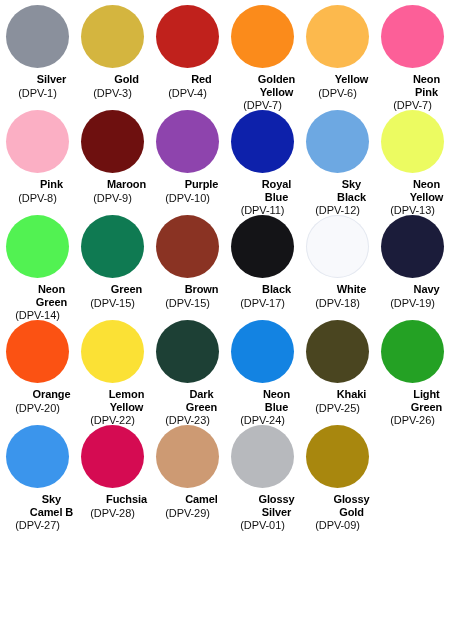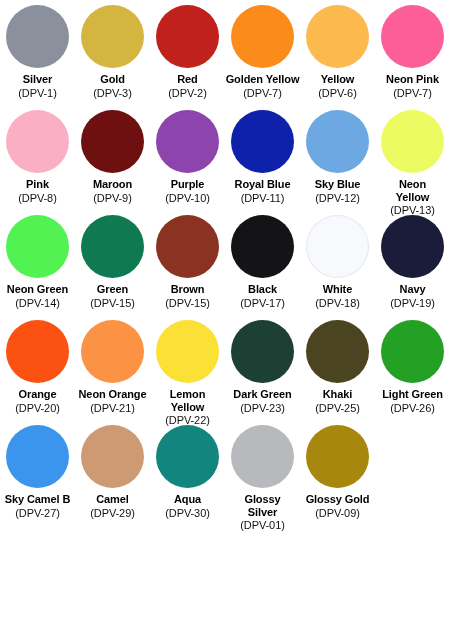--- a/index.html
+++ b/index.html
@@ -45,20 +45,21 @@
 
   .swatch-name {
     margin-top: 5px;
     font-size: 11px;
     font-weight: bold;
     color: #000000;
     text-align: center;
     line-height: 12.5px;
     letter-spacing: -0.1px;
     white-space: pre-line;
+    margin-left: 28px;
   }
 
   .swatch-code {
     margin-top: 1px;
     font-size: 11px;
     font-weight: normal;
     color: #111111;
     text-align: center;
     line-height: 12.5px;
     letter-spacing: -0.1px;
@@ -74,21 +75,21 @@
       <div class="swatch-code">(DPV-1)</div>
     </div>
     <div class="swatch-cell">
       <div class="swatch-disc" style="background: rgb(212, 181, 63);"></div>
       <div class="swatch-name">Gold</div>
       <div class="swatch-code">(DPV-3)</div>
     </div>
     <div class="swatch-cell">
       <div class="swatch-disc" style="background: rgb(192, 33, 28);"></div>
       <div class="swatch-name">Red</div>
-      <div class="swatch-code">(DPV-2)</div>
+      <div class="swatch-code">(DPV-4)</div>
     </div>
     <div class="swatch-cell">
       <div class="swatch-disc" style="background: rgb(251, 139, 27);"></div>
       <div class="swatch-name">Golden Yellow</div>
       <div class="swatch-code">(DPV-7)</div>
     </div>
     <div class="swatch-cell">
       <div class="swatch-disc" style="background: rgb(252, 185, 77);"></div>
       <div class="swatch-name">Yellow</div>
       <div class="swatch-code">(DPV-6)</div>
@@ -113,21 +114,21 @@
       <div class="swatch-name">Purple</div>
       <div class="swatch-code">(DPV-10)</div>
     </div>
     <div class="swatch-cell">
       <div class="swatch-disc" style="background: rgb(13, 33, 171);"></div>
       <div class="swatch-name">Royal Blue</div>
       <div class="swatch-code">(DPV-11)</div>
     </div>
     <div class="swatch-cell">
       <div class="swatch-disc" style="background: rgb(109, 168, 226);"></div>
-      <div class="swatch-name">Sky Blue</div>
+      <div class="swatch-name">Sky Black</div>
       <div class="swatch-code">(DPV-12)</div>
     </div>
     <div class="swatch-cell">
       <div class="swatch-disc" style="background: rgb(236, 251, 97);"></div>
       <div class="swatch-name">Neon
 Yellow</div>
       <div class="swatch-code">(DPV-13)</div>
     </div>
     <div class="swatch-cell">
       <div class="swatch-disc" style="background: rgb(82, 242, 82);"></div>
@@ -158,59 +159,59 @@
       <div class="swatch-disc" style="background: rgb(27, 28, 58);"></div>
       <div class="swatch-name">Navy</div>
       <div class="swatch-code">(DPV-19)</div>
     </div>
     <div class="swatch-cell">
       <div class="swatch-disc" style="background: rgb(251, 82, 19);"></div>
       <div class="swatch-name">Orange</div>
       <div class="swatch-code">(DPV-20)</div>
     </div>
     <div class="swatch-cell">
-      <div class="swatch-disc" style="background: rgb(251, 146, 68);"></div>
-      <div class="swatch-name">Neon Orange</div>
-      <div class="swatch-code">(DPV-21)</div>
-    </div>
-    <div class="swatch-cell">
       <div class="swatch-disc" style="background: rgb(251, 225, 53);"></div>
       <div class="swatch-name">Lemon
 Yellow</div>
       <div class="swatch-code">(DPV-22)</div>
     </div>
     <div class="swatch-cell">
       <div class="swatch-disc" style="background: rgb(29, 64, 53);"></div>
       <div class="swatch-name">Dark Green</div>
       <div class="swatch-code">(DPV-23)</div>
     </div>
     <div class="swatch-cell">
+      <div class="swatch-disc" style="background: rgb(19, 131, 226);"></div>
+      <div class="swatch-name">Neon Blue</div>
+      <div class="swatch-code">(DPV-24)</div>
+    </div>
+    <div class="swatch-cell">
       <div class="swatch-disc" style="background: rgb(74, 69, 32);"></div>
       <div class="swatch-name">Khaki</div>
       <div class="swatch-code">(DPV-25)</div>
     </div>
     <div class="swatch-cell">
       <div class="swatch-disc" style="background: rgb(36, 161, 36);"></div>
       <div class="swatch-name">Light Green</div>
       <div class="swatch-code">(DPV-26)</div>
     </div>
     <div class="swatch-cell">
       <div class="swatch-disc" style="background: rgb(59, 149, 236);"></div>
       <div class="swatch-name">Sky Camel B</div>
       <div class="swatch-code">(DPV-27)</div>
     </div>
     <div class="swatch-cell">
+      <div class="swatch-disc" style="background: rgb(213, 11, 82);"></div>
+      <div class="swatch-name">Fuchsia</div>
+      <div class="swatch-code">(DPV-28)</div>
+    </div>
+    <div class="swatch-cell">
       <div class="swatch-disc" style="background: rgb(205, 154, 115);"></div>
       <div class="swatch-name">Camel</div>
       <div class="swatch-code">(DPV-29)</div>
-    </div>
-    <div class="swatch-cell">
-      <div class="swatch-disc" style="background: rgb(18, 133, 127);"></div>
-      <div class="swatch-name">Aqua</div>
-      <div class="swatch-code">(DPV-30)</div>
     </div>
     <div class="swatch-cell">
       <div class="swatch-disc" style="background: rgb(183, 185, 189);"></div>
       <div class="swatch-name">Glossy
 Silver</div>
       <div class="swatch-code">(DPV-01)</div>
     </div>
     <div class="swatch-cell">
       <div class="swatch-disc" style="background: rgb(168, 135, 14);"></div>
       <div class="swatch-name">Glossy Gold</div>

